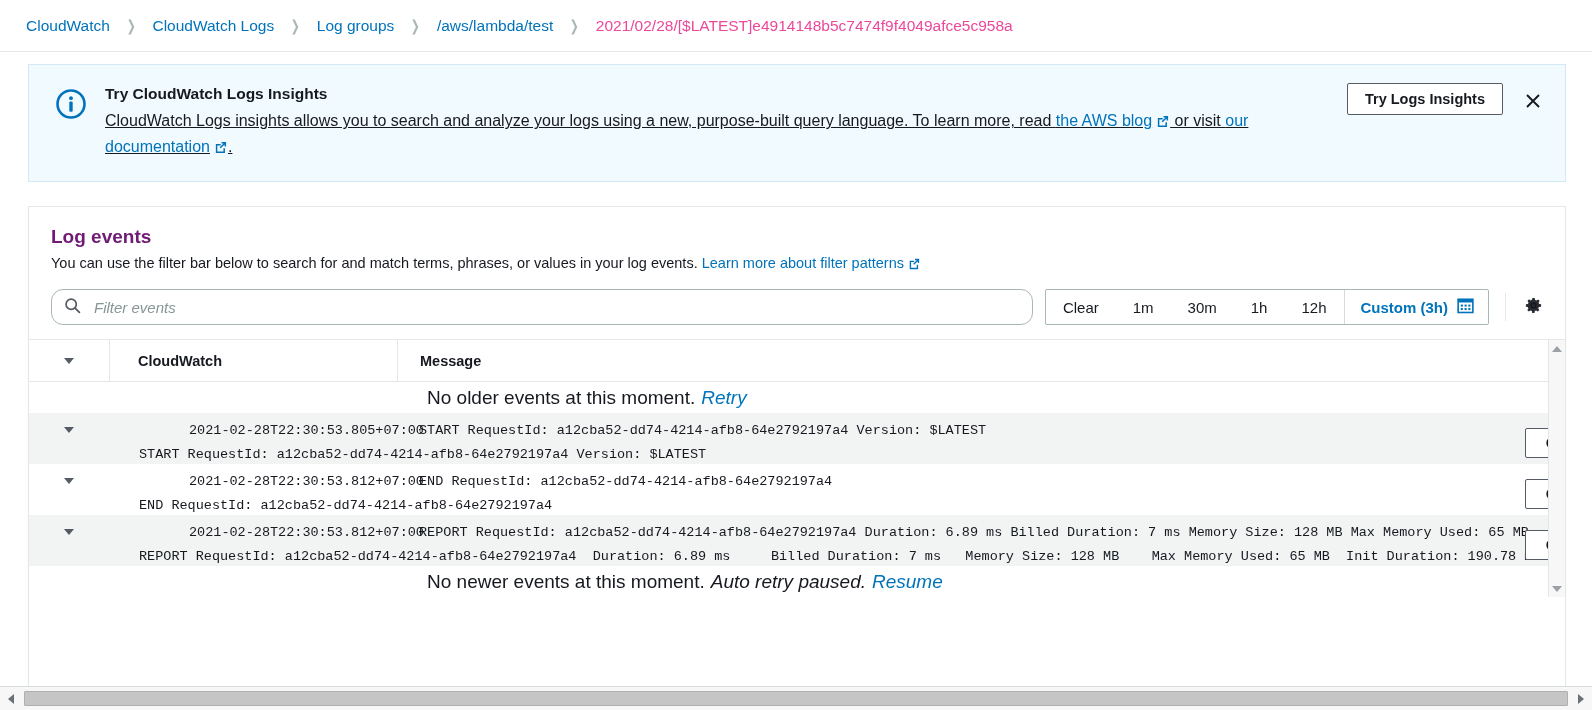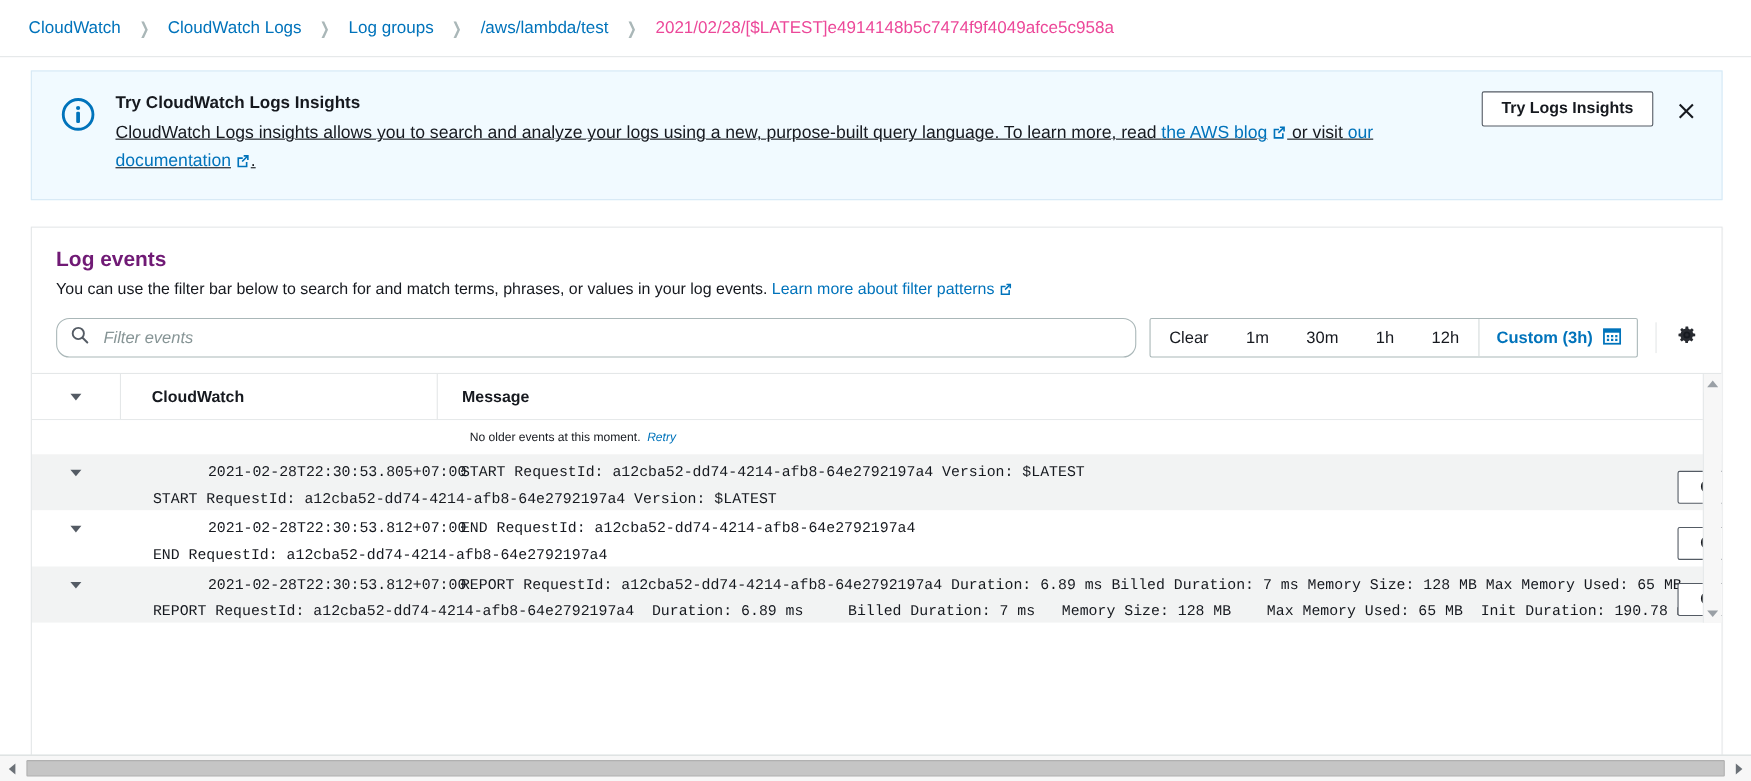--- a/index.html
+++ b/index.html
@@ -171,21 +171,21 @@
     border-left: 1px solid #e4e7e8; height: 100%;
     display: flex; align-items: center;
   }
   .col-msg {
     flex: 1 1 auto; padding-left: 22px;
     border-left: 1px solid #e4e7e8; height: 100%;
     display: flex; align-items: center;
   }
   .notice-row {
     display: flex; align-items: center; height: 31px;
-    font-size: 11px; color: #16191f;
+    font-size: 19px; color: #16191f;
     padding-left: 398px; background: #fff;
   }
   .notice-row .lnk {
     color: #0073bb; font-style: italic; cursor: pointer;
     margin-left: 6px; text-decoration: none;
   }
   .notice-row .ital { font-style: italic; margin-left: 6px; }
 
   .evt { position: relative; padding-bottom: 2px; }
   .evt.shaded { background: #f2f3f3; }
@@ -408,20 +408,25 @@
                 <span class="caret-down"></span>
               </div>
               <div class="evt-ts">2021-02-28T22:30:53.812+07:00</div>
               <div class="evt-msg">REPORT RequestId: a12cba52-dd74-4214-afb8-64e2792197a4 Duration: 6.89 ms Billed Duration: 7 ms Memory Size: 128 MB Max Memory Used: 65 MB Init Duration:…</div>
             </div>
             <div class="evt-detail">REPORT RequestId: a12cba52-dd74-4214-afb8-64e2792197a4  Duration: 6.89 ms     Billed Duration: 7 ms   Memory Size: 128 MB    Max Memory Used: 65 MB  Init Duration: 190.78 ms</div>
             <button class="copy-btn">Copy</button>
           </div>
         </div>
 
+      <div class="notice-row">
+        <span>No newer events at this moment.</span>
+        <span class="ital">Auto retry paused.</span>
+        <a class="lnk">Resume</a>
+      </div>
 
       <div class="vscroll">
         <div class="vs-arrow top">
             <span class="tri-up"></span>
           </div>
         <div class="vs-arrow bot">
             <span class="tri-dn"></span>
           </div>
       </div>
     </div>

